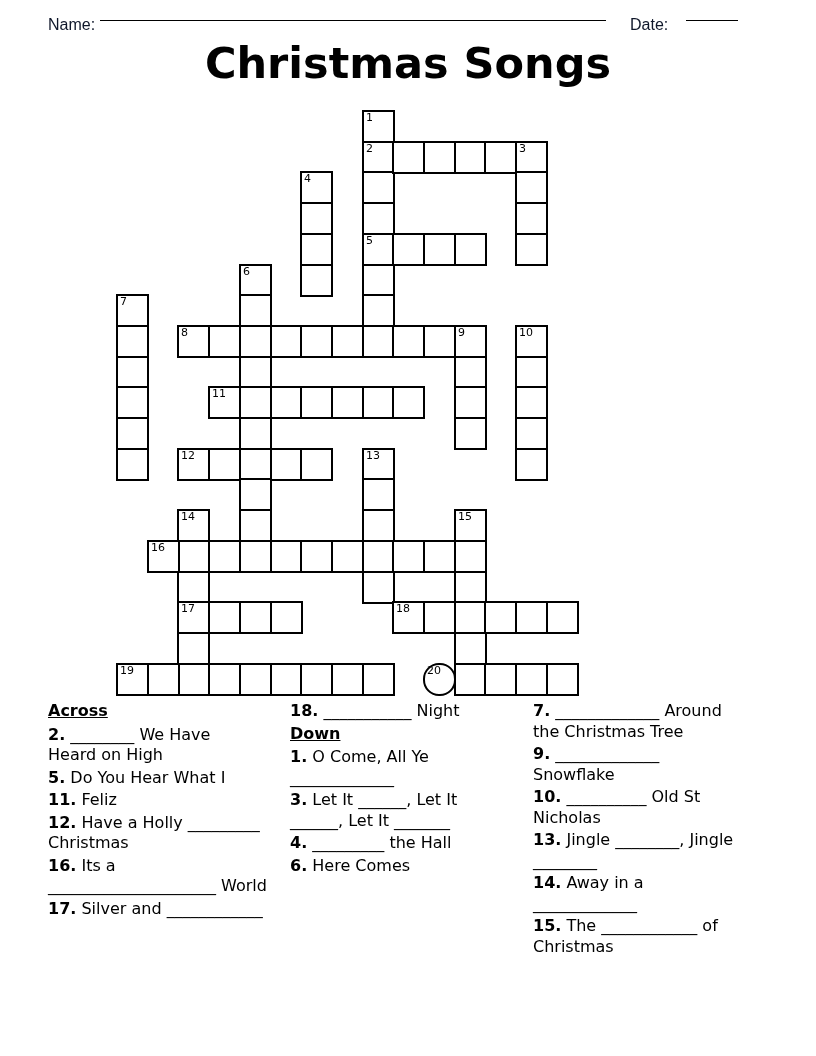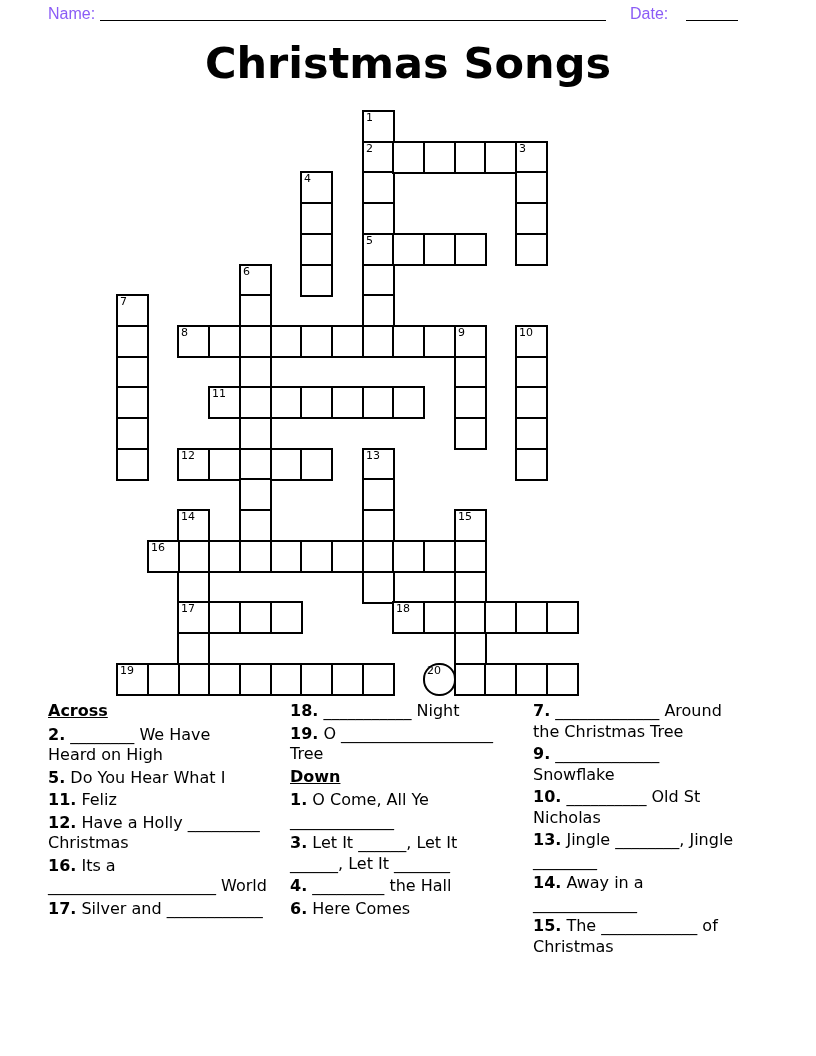--- a/index.html
+++ b/index.html
@@ -9,24 +9,24 @@
     height: 1056px;
     background: #ffffff;
     font-family: "DejaVu Sans", sans-serif;
     color: #000;
     overflow: hidden;
   }
 
   
   .hdr-label {
     position: absolute;
-    top: 5px;
+    top: 16px;
     font-family: "Liberation Sans", sans-serif;
     font-size: 16px;
-    color: #8b5cf6;
+    color: #0f172a;
   }
   #name-label { left: 48px; }
   #date-label { left: 630px; }
   .writein-line {
     position: absolute;
     top: 20px;
     border-top: 1.6px solid #000;
     height: 0;
   }
   #name-line { left: 100px; width: 506px; }
@@ -263,22 +263,20 @@
       <div class="clue"><span class="cnum">5.</span><span class="ctext"> Do You Hear What I</span></div>
       <div class="clue"><span class="cnum">11.</span><span class="ctext"> Feliz</span></div>
       <div class="clue"><span class="cnum">12.</span><span class="ctext"> Have a Holly _________
 Christmas</span></div>
       <div class="clue"><span class="cnum">16.</span><span class="ctext"> Its a
 _____________________ World</span></div>
       <div class="clue"><span class="cnum">17.</span><span class="ctext"> Silver and ____________</span></div>
     </div>
   <div id="clue-col-1" class="clue-col">
       <div class="clue"><span class="cnum">18.</span><span class="ctext"> ___________ Night</span></div>
-      <div class="clue"><span class="cnum">19.</span><span class="ctext"> O ___________________
-Tree</span></div>
       <div class="clue-header">Down</div>
       <div class="clue"><span class="cnum">1.</span><span class="ctext"> O Come, All Ye
 _____________</span></div>
       <div class="clue"><span class="cnum">3.</span><span class="ctext"> Let It ______, Let It
 ______, Let It _______</span></div>
       <div class="clue"><span class="cnum">4.</span><span class="ctext"> _________ the Hall</span></div>
       <div class="clue"><span class="cnum">6.</span><span class="ctext"> Here Comes</span></div>
     </div>
   <div id="clue-col-2" class="clue-col">
       <div class="clue"><span class="cnum">7.</span><span class="ctext"> _____________ Around

